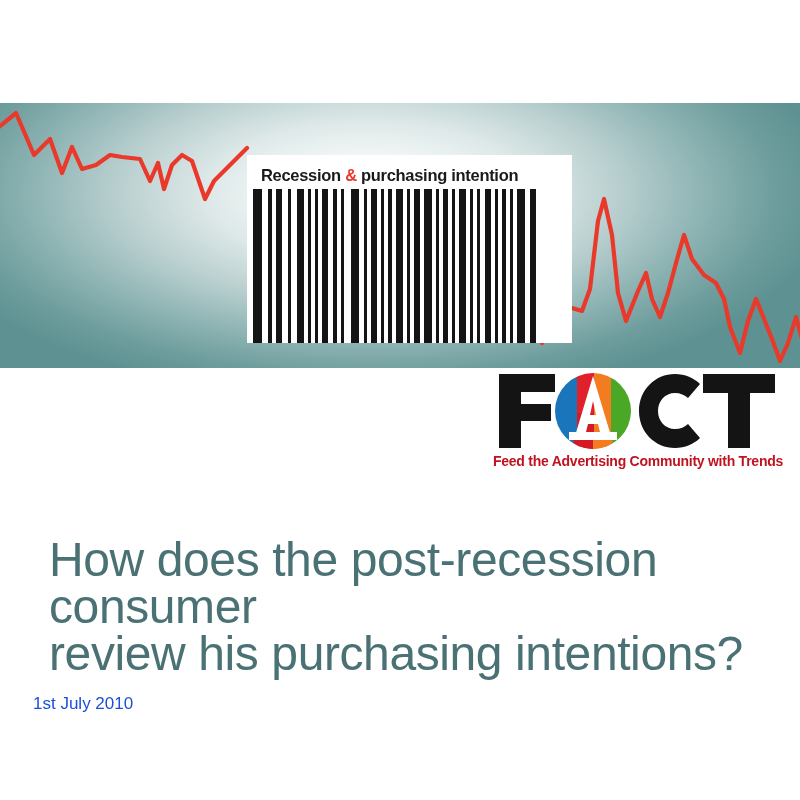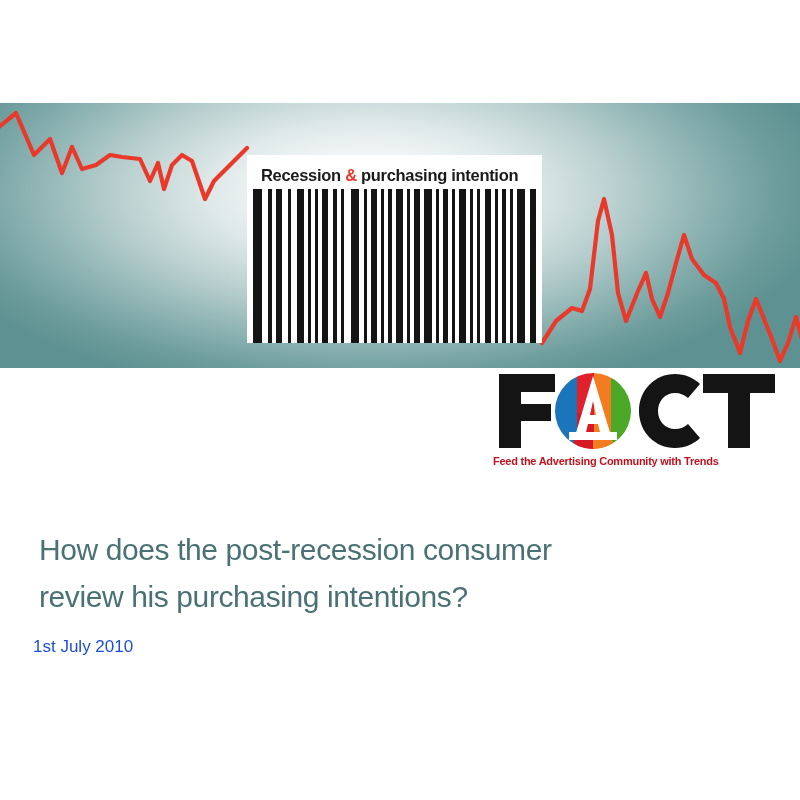--- a/index.html
+++ b/index.html
@@ -49,21 +49,21 @@
     width: 800px;
     height: 265px;
     display: block;
   }
 
   
   .barcode {
     position: absolute;
     left: 247px;
     top: 52px;
-    width: 295px;
+    width: 325px;
     height: 188px;
     background: #ffffff;
   }
   .barcode-title {
     position: absolute;
     left: 14px;
     top: 8px;
     width: 275px;
     height: 24px;
     font-family: "Liberation Sans", sans-serif;
@@ -99,44 +99,44 @@
     width: 300px;
     height: 82px;
   }
   .logo-mark svg { display: block; width: 300px; height: 82px; }
   .logo-tagline {
     position: absolute;
     left: 4px;
     top: 83px;
     width: 296px;
     font-family: "Liberation Sans", sans-serif;
-    font-size: 11px;
+    font-size: 14px;
     font-weight: bold;
     letter-spacing: -0.25px;
     color: #c0121f;
     white-space: nowrap;
     line-height: 17px;
   }
 
   
   .headline {
     position: absolute;
     left: 33px;
     top: 520px;
     width: 730px;
   }
   .headline-title {
     font-family: "Liberation Sans", sans-serif;
-    font-size: 30px;
+    font-size: 48px;
     line-height: 47px;
     font-weight: normal;
     color: #4a7173;
     letter-spacing: -0.4px;
     white-space: pre-line;
-    margin: 6px;
+    margin: 16px;
   }
   .headline-date {
     margin-top: 16px;
     font-family: "Liberation Sans", sans-serif;
     font-size: 17px;
     line-height: 22px;
     font-weight: normal;
     color: #1d4ed8;
     letter-spacing: 0px;
   }

